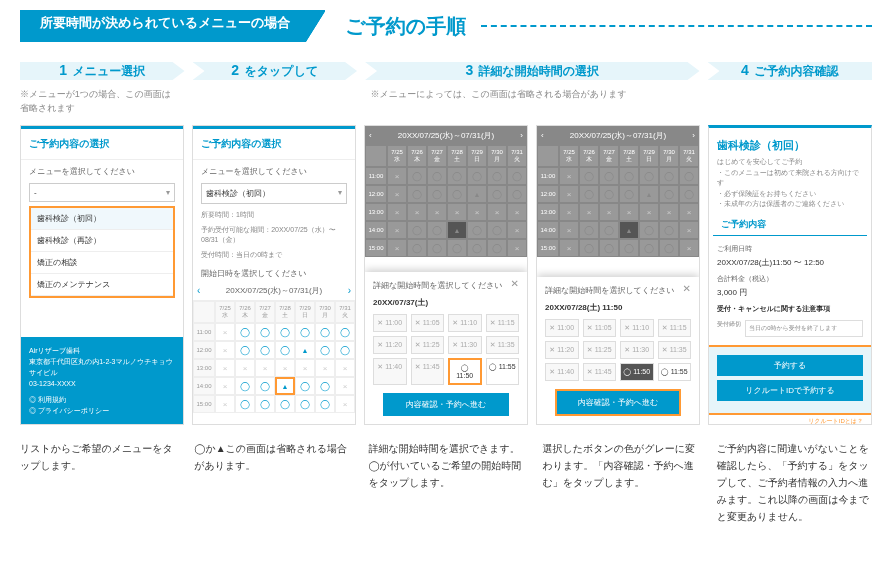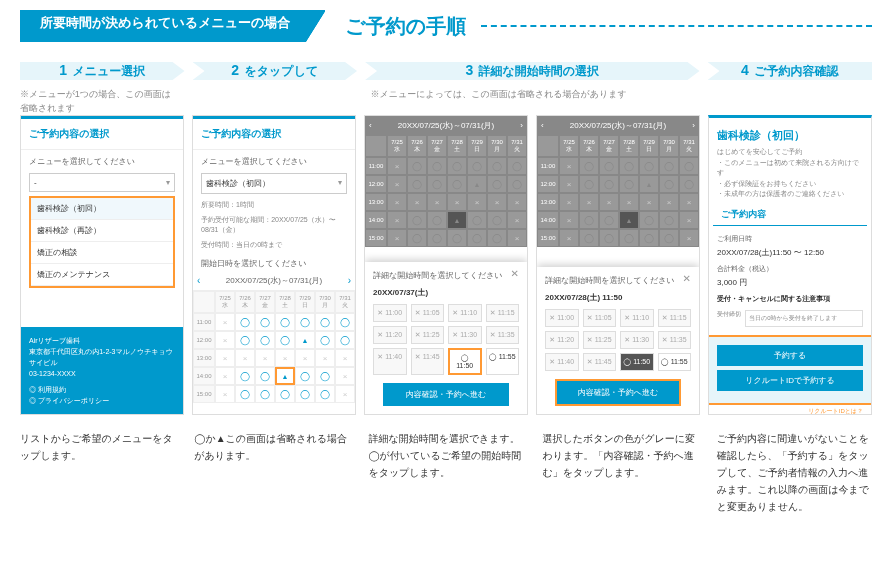--- a/index.html
+++ b/index.html
@@ -8,21 +8,21 @@
 .header-tag{background:#0099cc;color:#fff;padding:4px 35px 10px 20px;font-size:13px;font-weight:bold;position:relative}
 .header-tag:after{content:"";position:absolute;right:-1px;top:0;bottom:0;width:20px;background:linear-gradient(to bottom right,transparent 49%,#fff 51%)}
 .header-title{color:#0099cc;font-size:20px;font-weight:bold;margin-left:20px;margin-right:15px}
 .header-line{flex:1;border-top:2px dashed #0099cc;height:0}
 .steps{display:flex;gap:8px;margin-bottom:8px}
 .step{flex:1;text-align:center;color:#0099cc;font-size:12px;font-weight:bold;background:#e6f5fa;padding:0 5px;position:relative;clip-path:polygon(0 0,calc(100% - 12px) 0,100% 50%,calc(100% - 12px) 100%,0 100%,12px 50%)}
 .step:first-child{clip-path:polygon(0 0,calc(100% - 12px) 0,100% 50%,calc(100% - 12px) 100%,0 100%)}
 .step:last-child{clip-path:polygon(0 0,100% 0,100% 100%,0 100%,12px 50%)}
 .step.wide{flex:2.1}
 .step-num{font-size:14px;margin-right:2px}
-.notes{display:flex;gap:20px;}
+.notes{display:flex;gap:20px;margin-bottom:10px}
 .note{flex:1;font-size:9px;color:#888;line-height:1.5}
 .note.wide{flex:2.1}
 .mockups{display:flex;gap:8px;margin-bottom:15px}
 .mockup{flex:1;border:1px solid #ddd;background:#fff;height:300px;position:relative;overflow:hidden}
 .descriptions{display:flex;gap:19px}
 .desc{flex:1;font-size:10px;color:#333;line-height:1.7}
 .m-header{background:#fff;border-top:3px solid #0099cc;padding:8px;font-size:10px;color:#0099cc;font-weight:bold;border-bottom:1px solid #eee}
 .m-label{font-size:8px;color:#666;padding:6px 8px 2px}
 .m-select{margin:4px 8px;border:1px solid #ccc;padding:4px;font-size:8px;position:relative}
 .m-select:after{content:"▾";position:absolute;right:4px;color:#999}

